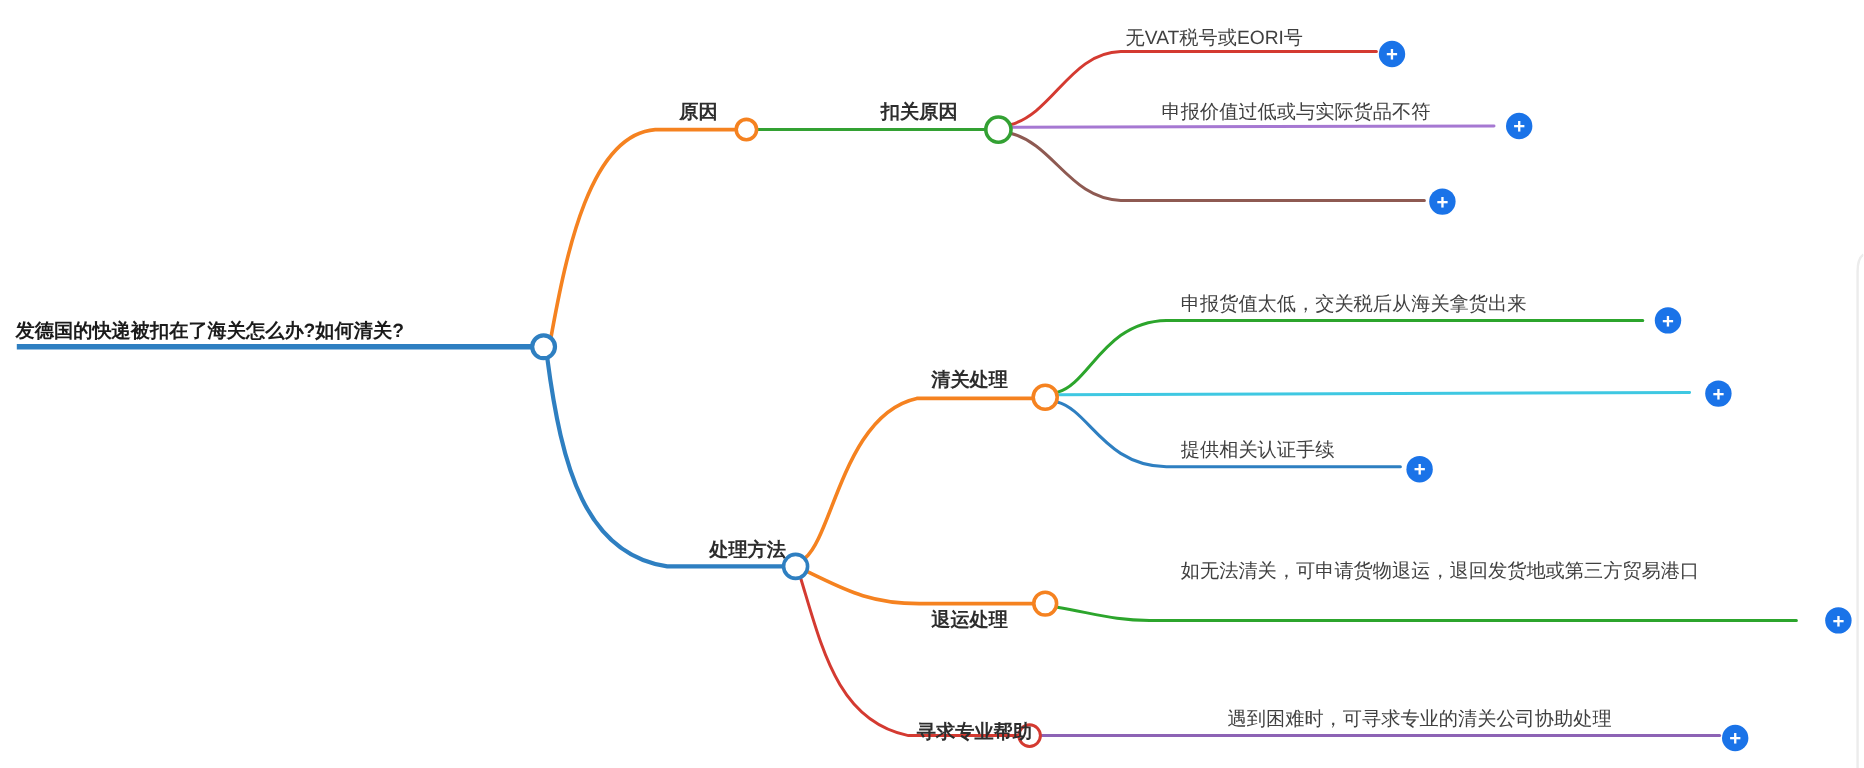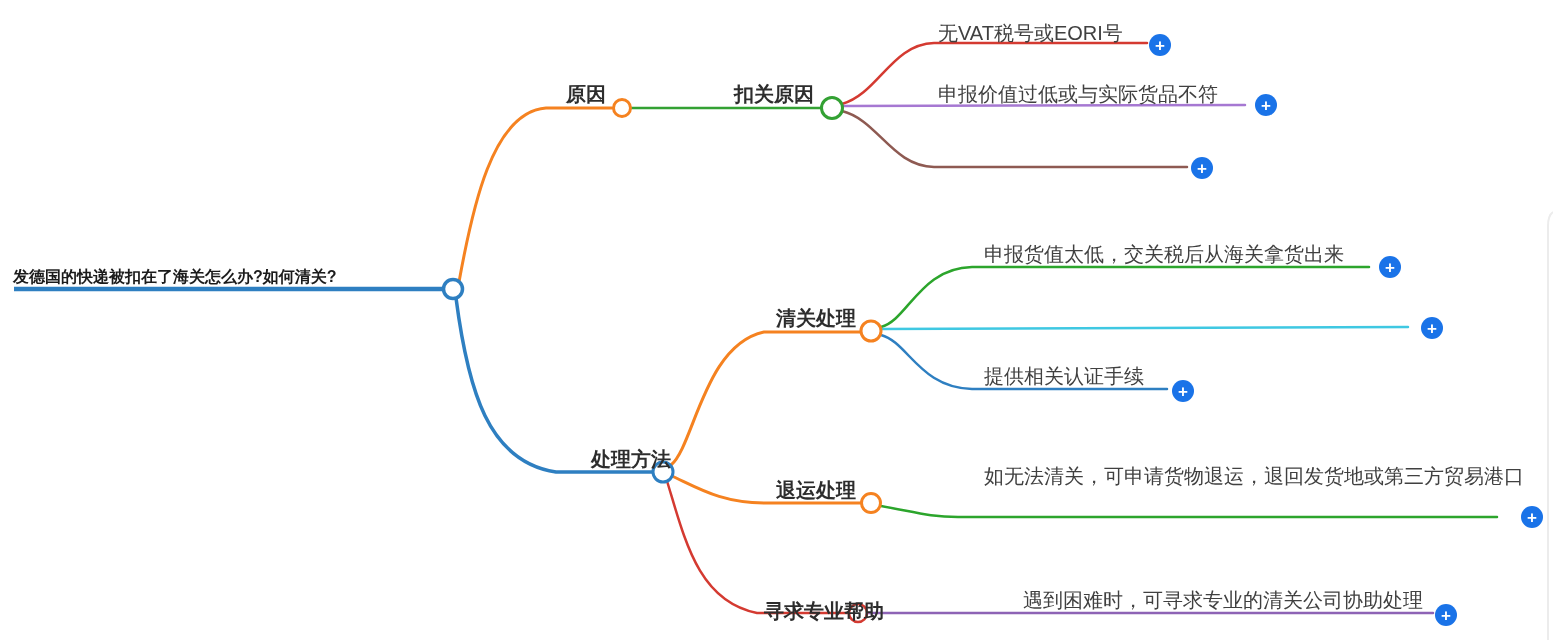--- a/index.html
+++ b/index.html
@@ -14,21 +14,21 @@
   }
   svg.wires {
     position: absolute;
     left: 0; top: 0;
     width: 1553px; height: 640px;
   }
   .lbl {
     position: absolute;
     white-space: nowrap;
     color: #404040;
-    font-size: 20px;
+    font-size: 16px;
     line-height: 26px;
   }
   .lbl.node {
     font-weight: bold;
     color: #2d2d2d;
   }
   .lbl.title {
     font-weight: bold;
     font-size: 16px;
     color: #1b1b1b;
@@ -116,30 +116,30 @@
     </g>
   </svg>
 
   <div class="lbl title" style="left:13px; top:264px;">发德国的快递被扣在了海关怎么办?如何清关?</div>
 
   <div class="lbl node" style="left:566px; top:81px;">原因</div>
 
   <div class="lbl node" style="left:734px; top:81px;">扣关原因</div>
 
   <div class="lbl" style="left:938px; top:20px;">无VAT税号或EORI号</div>
-  <div class="lbl" style="left:938px; top:81px;">申报价值过低或与实际货品不符</div>
+  <div class="lbl" style="left:968px; top:81px;">申报价值过低或与实际货品不符</div>
 
   <div class="lbl node" style="left:567px; top:446px;margin-left:24px;">处理方法</div>
 
   <div class="lbl node" style="left:776px; top:305px;">清关处理</div>
 
   <div class="lbl" style="left:984px; top:241px;">申报货值太低，交关税后从海关拿货出来</div>
   <div class="lbl" style="left:984px; top:363px;">提供相关认证手续</div>
 
-  <div class="lbl node" style="left:776px; top:477px;">退运处理</div>
+  <div class="lbl node" style="left:776px; top:505px;">退运处理</div>
 
   <div class="lbl wrap" style="left:984px; top:463px; width:540px;">如无法清关，可申请货物退运，退回发货地或第三方贸易港口</div>
 
   <div class="lbl node" style="left:764px; top:598px;">寻求专业帮助</div>
 
   <div class="lbl" style="left:1023px; top:587px;">遇到困难时，可寻求专业的清关公司协助处理</div>
 
 </div>
 
 </body></html>

